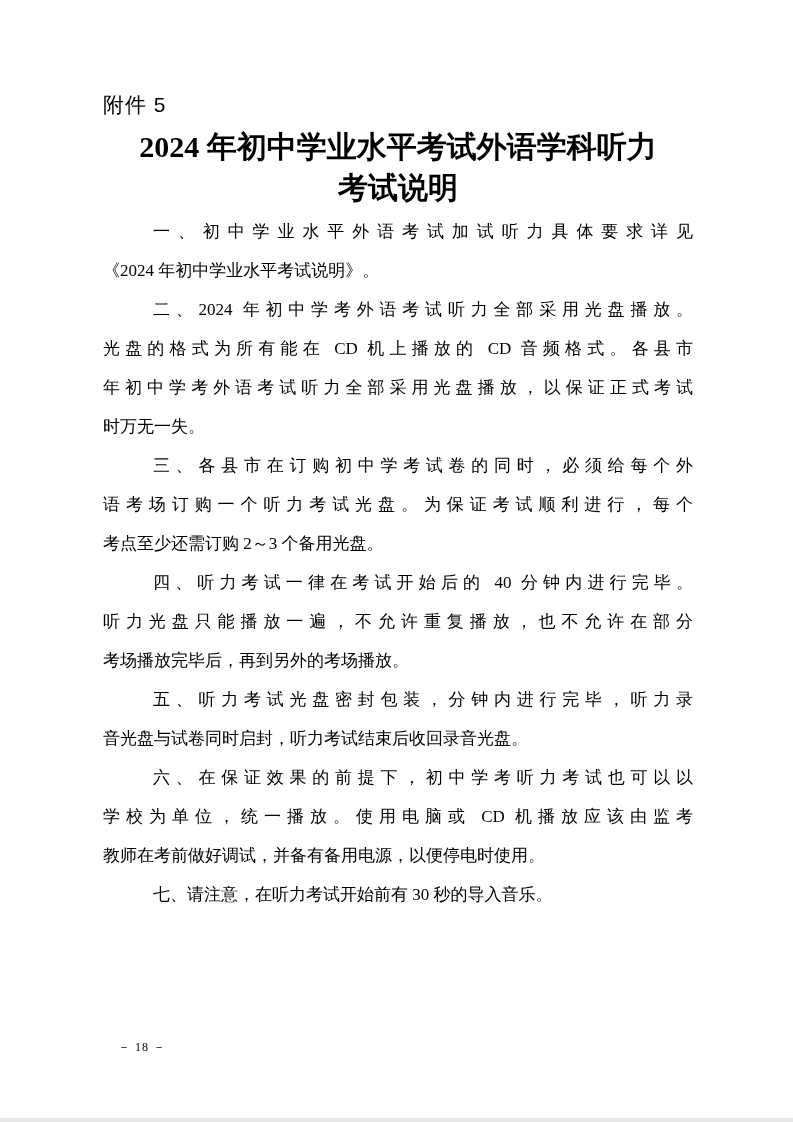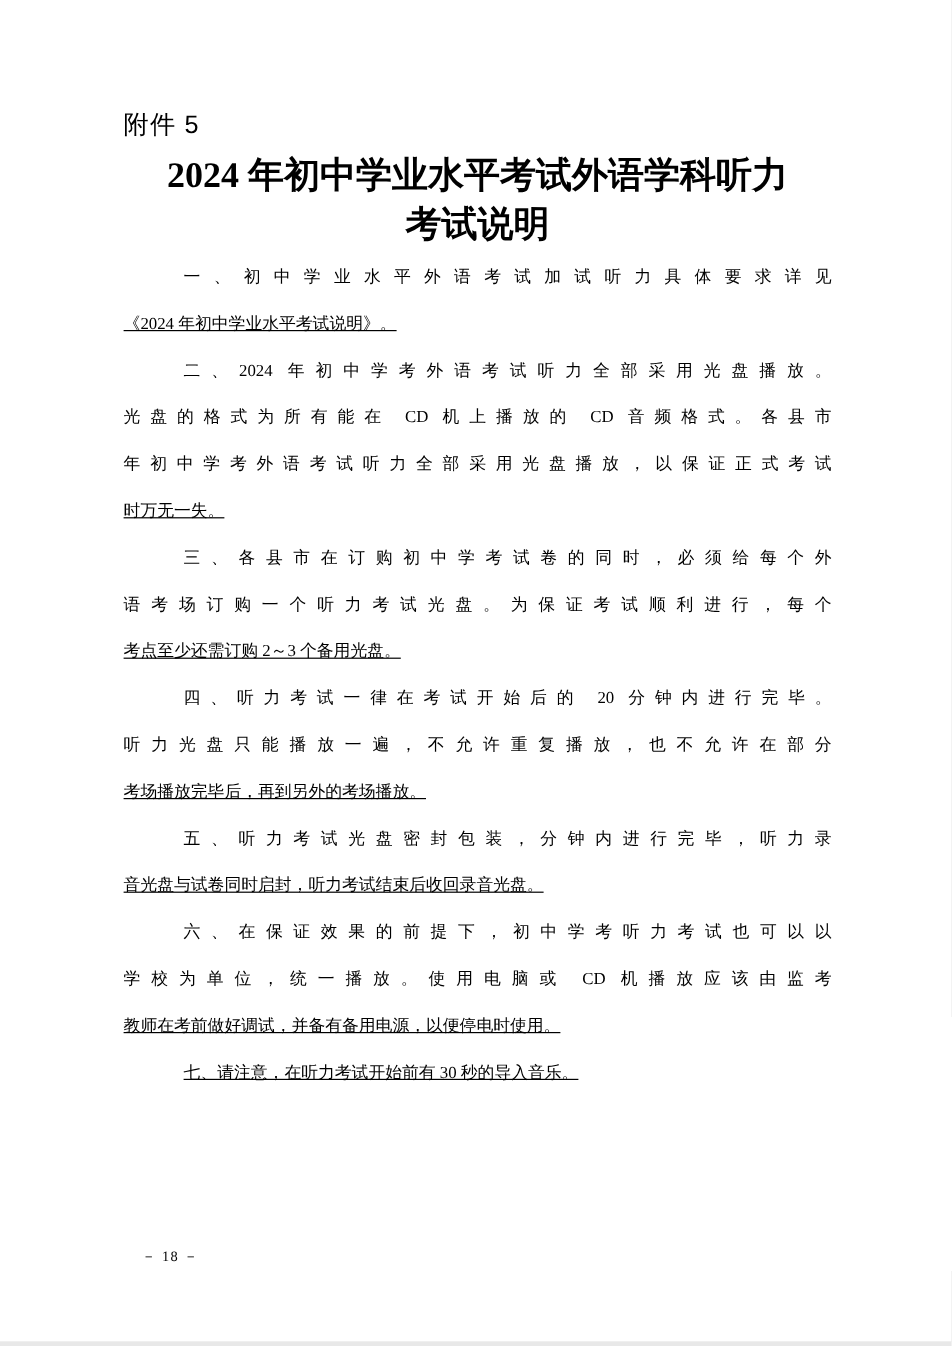--- a/index.html
+++ b/index.html
@@ -28,33 +28,32 @@
   }
   .title {
     margin: 8px 0 0 0;
     font-size: 30px;
     line-height: 41px;
     font-weight: bold;
     text-align: center;
   }
   .doc-body {
     margin-top: 4px;
-    font-size: 14px;
+    font-size: 17px;
     line-height: 39px;
   }
   .para { margin: 0; }
   .line {
     text-align: justify;
     text-align-last: justify;
     text-justify: inter-character;
   }
   .line.lastline {
     text-align: left;
     text-align-last: left;
-    text-decoration: underline;
   }
   .line.firstline {
     text-indent: 50px;
   }
   .pagenum {
     position: absolute;
     left: 118px;
     top: 1036px;
     font-size: 12px;
     line-height: 22px;
@@ -81,21 +80,21 @@
           <div class="line">光盘的格式为所有能在 CD 机上播放的 CD 音频格式。各县市</div>
           <div class="line">年初中学考外语考试听力全部采用光盘播放，以保证正式考试</div>
           <div class="line lastline">时万无一失。</div>
         </div>
         <div class="para">
           <div class="line firstline">三、各县市在订购初中学考试卷的同时，必须给每个外</div>
           <div class="line">语考场订购一个听力考试光盘。为保证考试顺利进行，每个</div>
           <div class="line lastline">考点至少还需订购 2～3 个备用光盘。</div>
         </div>
         <div class="para">
-          <div class="line firstline">四、听力考试一律在考试开始后的 20 分钟内进行完毕。</div>
+          <div class="line firstline">四、听力考试一律在考试开始后的 40 分钟内进行完毕。</div>
           <div class="line">听力光盘只能播放一遍，不允许重复播放，也不允许在部分</div>
           <div class="line lastline">考场播放完毕后，再到另外的考场播放。</div>
         </div>
         <div class="para">
           <div class="line firstline">五、听力考试光盘密封包装，分钟内进行完毕，听力录</div>
           <div class="line lastline">音光盘与试卷同时启封，听力考试结束后收回录音光盘。</div>
         </div>
         <div class="para">
           <div class="line firstline">六、在保证效果的前提下，初中学考听力考试也可以以</div>
           <div class="line">学校为单位，统一播放。使用电脑或 CD 机播放应该由监考</div>

